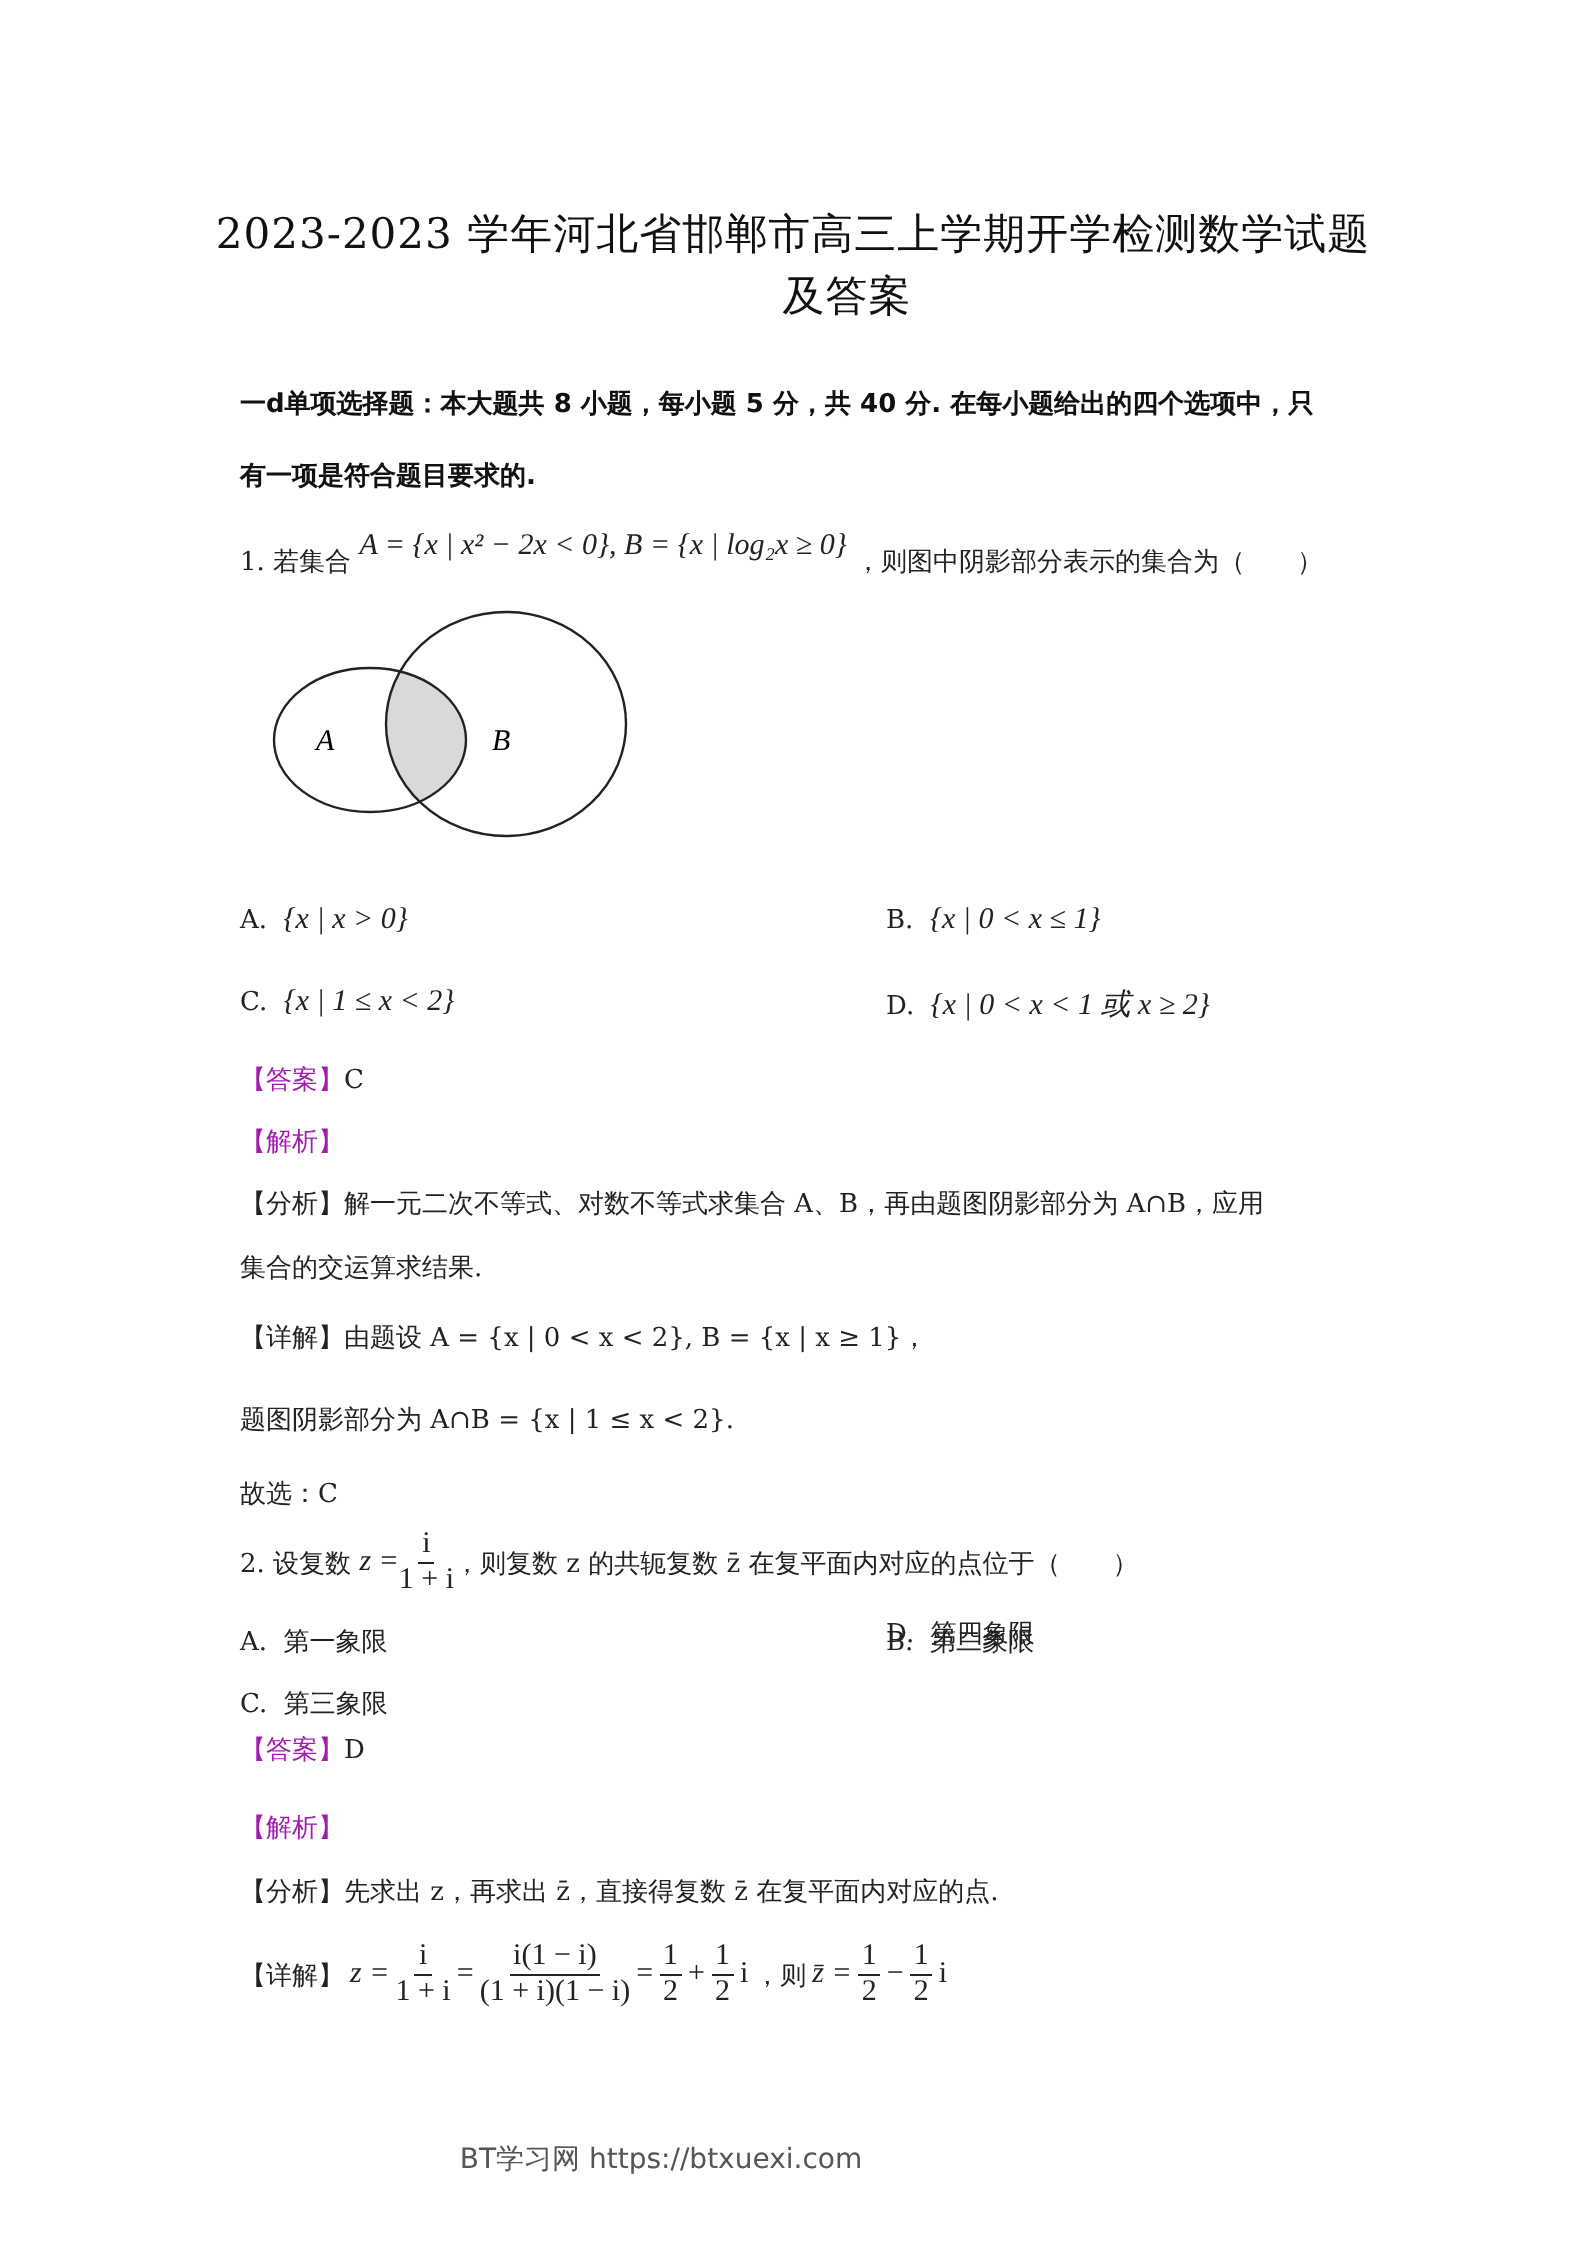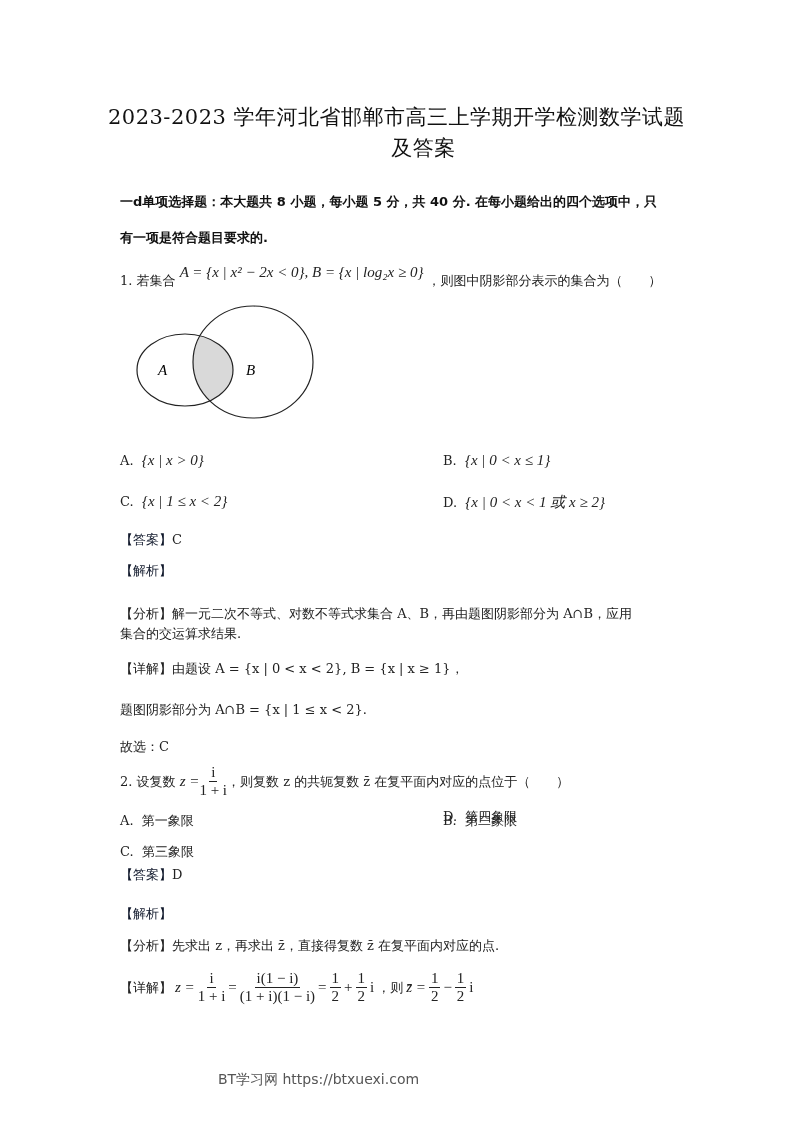--- a/index.html
+++ b/index.html
@@ -2,26 +2,26 @@
 <html><head>
 <meta charset="utf-8">
 <style>
   html, body { margin: 0; padding: 0; background: #ffffff; }
   body { width: 793px; height: 1122px; position: relative; overflow: hidden;
          font-family: "DejaVu Serif", "Liberation Serif", serif; color: #222; }
   .abs { position: absolute; }
   .title { left: 0; width: 793px; text-align: center; font-size: 21px; color: #111; letter-spacing: 0.5px; }
   .t { font-size: 13px; white-space: nowrap; }
   .bold { font-weight: bold; font-family: "DejaVu Sans", "Liberation Sans", sans-serif; color:#111; }
-  .label { color: #0f172a; text-align: right; }
+  .label { color: #a21caf; text-align: right; }
   .m { font-family: "Liberation Serif", "DejaVu Serif", serif; font-style: italic; font-size: 15px; }
   .mr { font-family: "Liberation Serif", "DejaVu Serif", serif; font-size: 15px; }
   .frac { display: inline-flex; flex-direction: column; align-items: center; vertical-align: middle; font-family: "Liberation Serif", serif; font-size: 15px; line-height: 17px; }
   .frac .num { border-bottom: 1px solid #222; padding: 0 2px; }
-  .footer { left: 0; width: 637px; text-align: center; font-family: "DejaVu Sans", sans-serif; font-size: 14px; color: #555; }
+  .footer { left: 12px; width: 637px; text-align: center; font-family: "DejaVu Sans", sans-serif; font-size: 14px; color: #555; }
 </style>
 </head>
 <body>
 
 <div class="abs title" style="top:103px;">2023-2023 学年河北省邯郸市高三上学期开学检测数学试题</div>
 <div class="abs title" style="top:134px;padding-left:27px;">及答案</div>
 
 <div class="abs t bold" style="left:120px;top:193px;">一d单项选择题：本大题共 8 小题，每小题 5 分，共 40 分. 在每小题给出的四个选项中，只</div>
 <div class="abs t bold" style="left:120px;top:229px;">有一项是符合题目要求的.</div>
 
@@ -54,21 +54,21 @@
   <span>C.</span>&nbsp;&nbsp;<span class="m">{x | 1 ≤ x &lt; 2}</span>
 </div>
 <div class="abs t" style="left:443px;top:493px;">
   <span>D.</span>&nbsp;&nbsp;<span class="m">{x | 0 &lt; x &lt; 1 或 x ≥ 2}</span>
 </div>
 
 <div class="abs t" style="left:120px;top:531px;">
   <span class="label">【答案】</span><span>C</span>
 </div>
 <div class="abs t label" style="left:120px;top:562px;">【解析】</div>
-<div class="abs t" style="left:120px;top:593px;margin-top:12px;">
+<div class="abs t" style="left:120px;top:593px;">
   <span>【分析】</span><span>解一元二次不等式、对数不等式求集合 A、B，再由题图阴影部分为 A∩B，应用</span>
 </div>
 <div class="abs t" style="left:120px;top:625px;">集合的交运算求结果.</div>
 <div class="abs t" style="left:120px;top:660px;">
   <span>【详解】</span><span>由题设 A = {x | 0 &lt; x &lt; 2}, B = {x | x ≥ 1}，</span>
 </div>
 <div class="abs t" style="left:120px;top:701px;">题图阴影部分为 A∩B = {x | 1 ≤ x &lt; 2}.</div>
 <div class="abs t" style="left:120px;top:738px;">故选：C</div>
 
 <div class="abs t" style="left:120px;top:764px;display:flex;align-items:center;">

